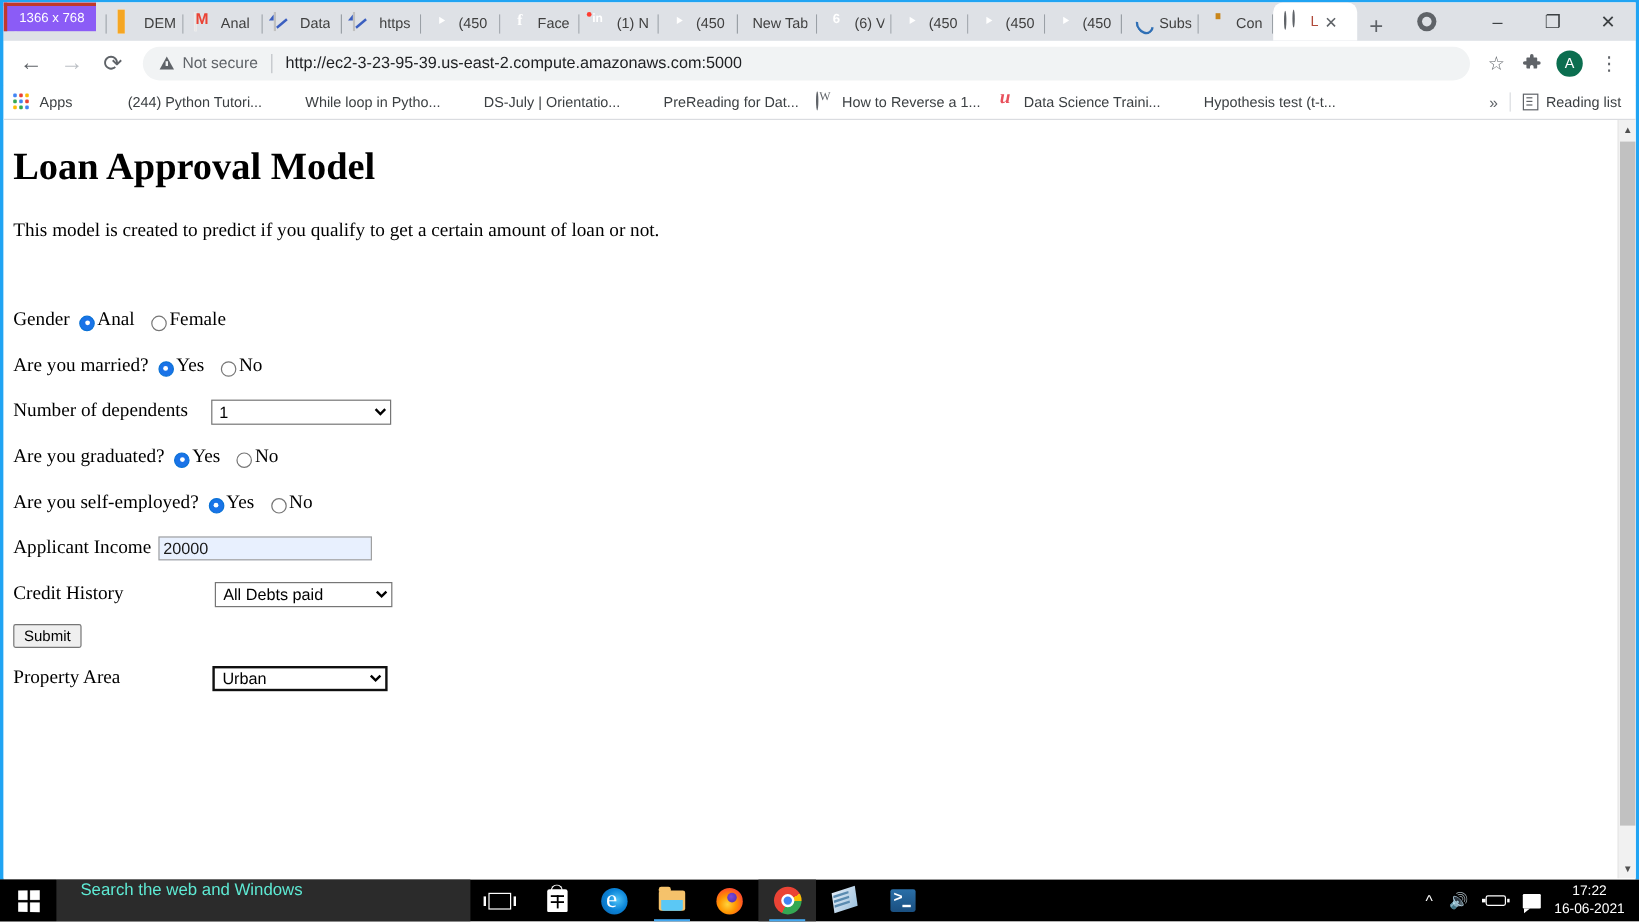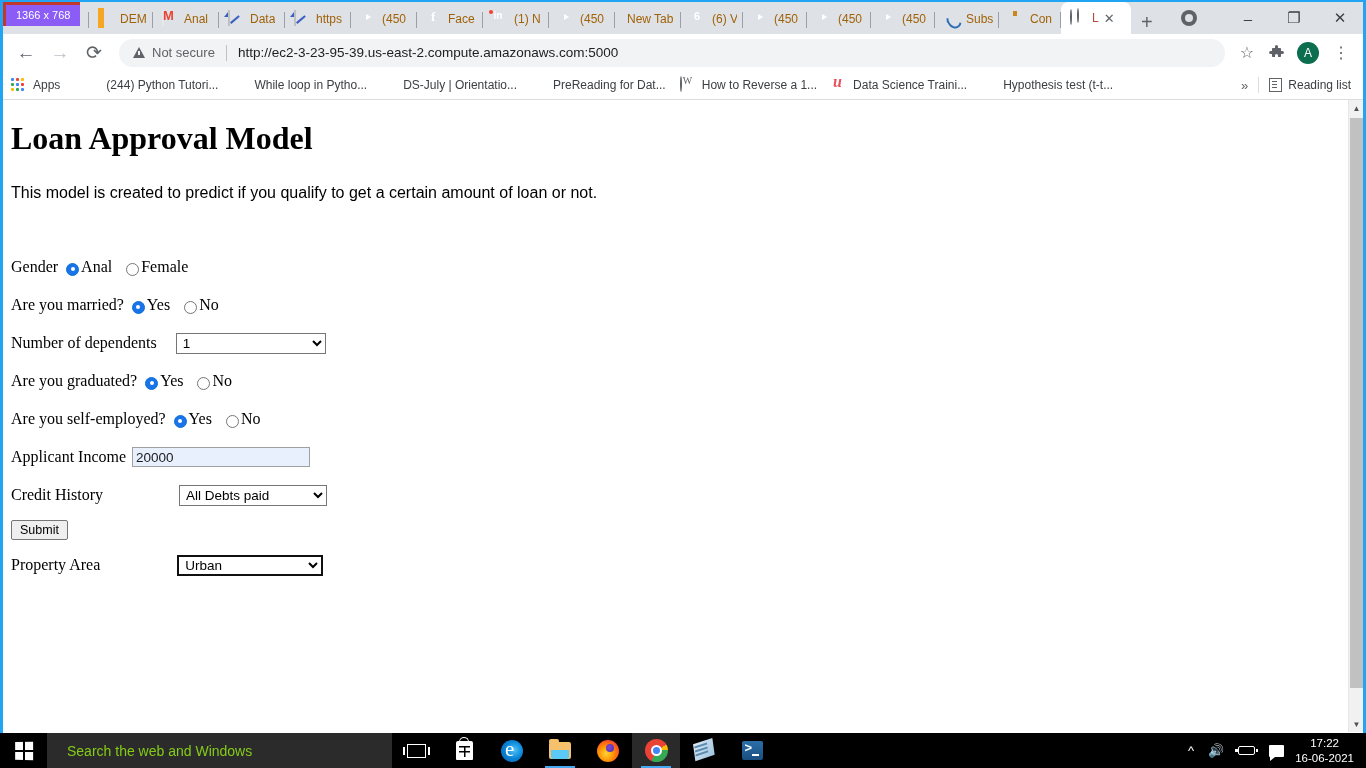--- a/index.html
+++ b/index.html
@@ -72,21 +72,21 @@
     flex: 0 0 16px;
     margin-right: 6px;
     position: relative;
     display: inline-block;
   }
   .tab .ttl {
     overflow: hidden;
     text-overflow: clip;
     max-width: 46px;
     display: inline-block;
-    color: #a16207;
+    color: #404040;
   }
   .tab.active {
     background: #ffffff;
     border-radius: 8px 8px 0 0;
     color: #202124;
     height: 32px;
     padding-right: 4px;
   }
   .tab.active .ttl { color: #b04a3a; max-width: 12px;}
   .tab .closex {
@@ -315,21 +315,21 @@
   h1.page-title{
     font-size:32px;
     font-weight:bold;
     margin:21px 0 0 0;
     line-height:1.1;
     font-family:"Liberation Serif", serif;
   }
   p.page-desc{
     font-size:16px;
     margin:28px 0 0 0;
-    font-family:Liberation Sans, sans-serif;
+    font-family:Liberation Serif, serif;
   }
   form.loanform{
     margin-top:46px;
     font-size:16px;
   }
   .frow{
     height:38px;
     display:flex;
     align-items:center;
     white-space:nowrap;
@@ -402,23 +402,23 @@
   }
   .startbtn{
     width:47px;height:35px;display:flex;align-items:center;justify-content:center;background:#000;
   }
   .winlogo{
     width:17px;height:17px;display:grid;grid-template-columns:8px 8px;grid-template-rows:8px 8px;gap:1.5px;
     transform:perspective(40px) rotateY(-4deg);
   }
   .winlogo i{background:#ffffff;display:block;}
   .searchbox{
-    width:345px;height:35px;background:#2b2b2b;display:flex;align-items:center;
+    width:345px;height:35px;background:#2b2b2b;display:flex;
     padding-left:20px;box-sizing:border-box;
-    color:#84cc16;font-size:14px;
+    color:#5eead4;font-size:14px;
   }
   .tb-task{
     width:48px;height:35px;display:flex;align-items:center;justify-content:center;
     position:relative;
   }
   .tb-task.active{background:#2a2a2a;}
   .taskview{
     width:19px;height:14px;border:1.6px solid #ffffff;box-sizing:border-box;position:relative;
   }
   .taskview::before{

